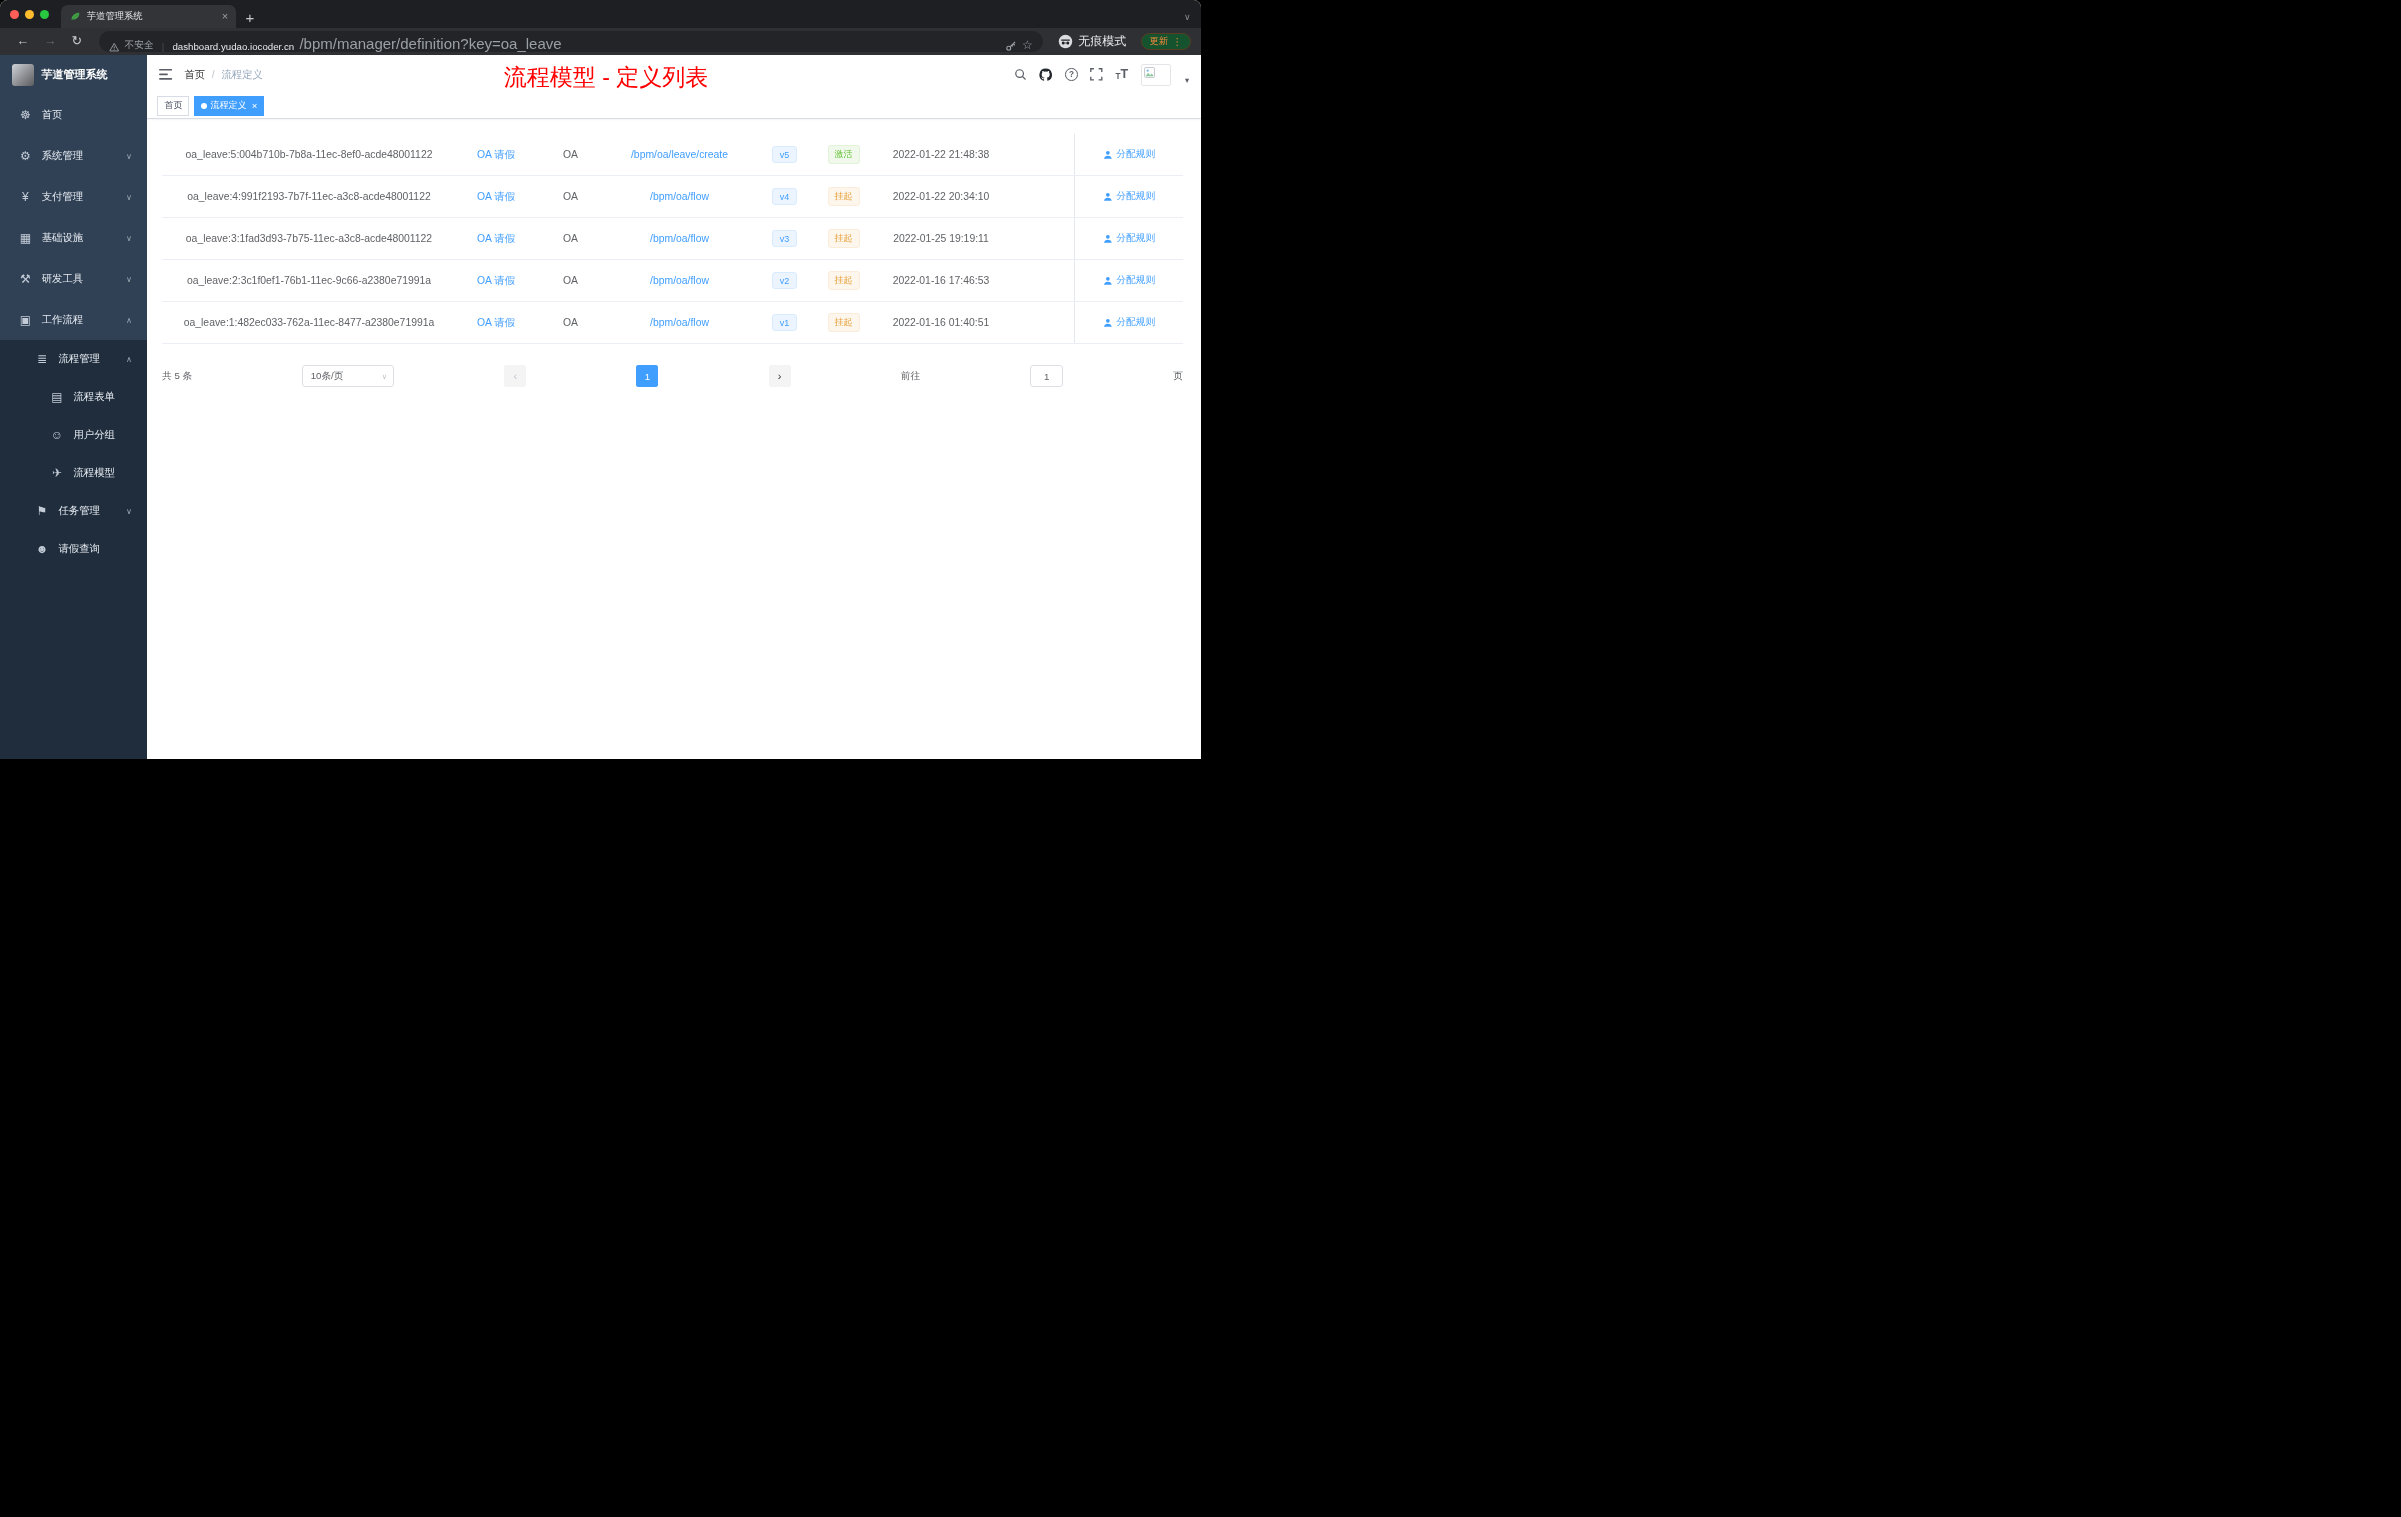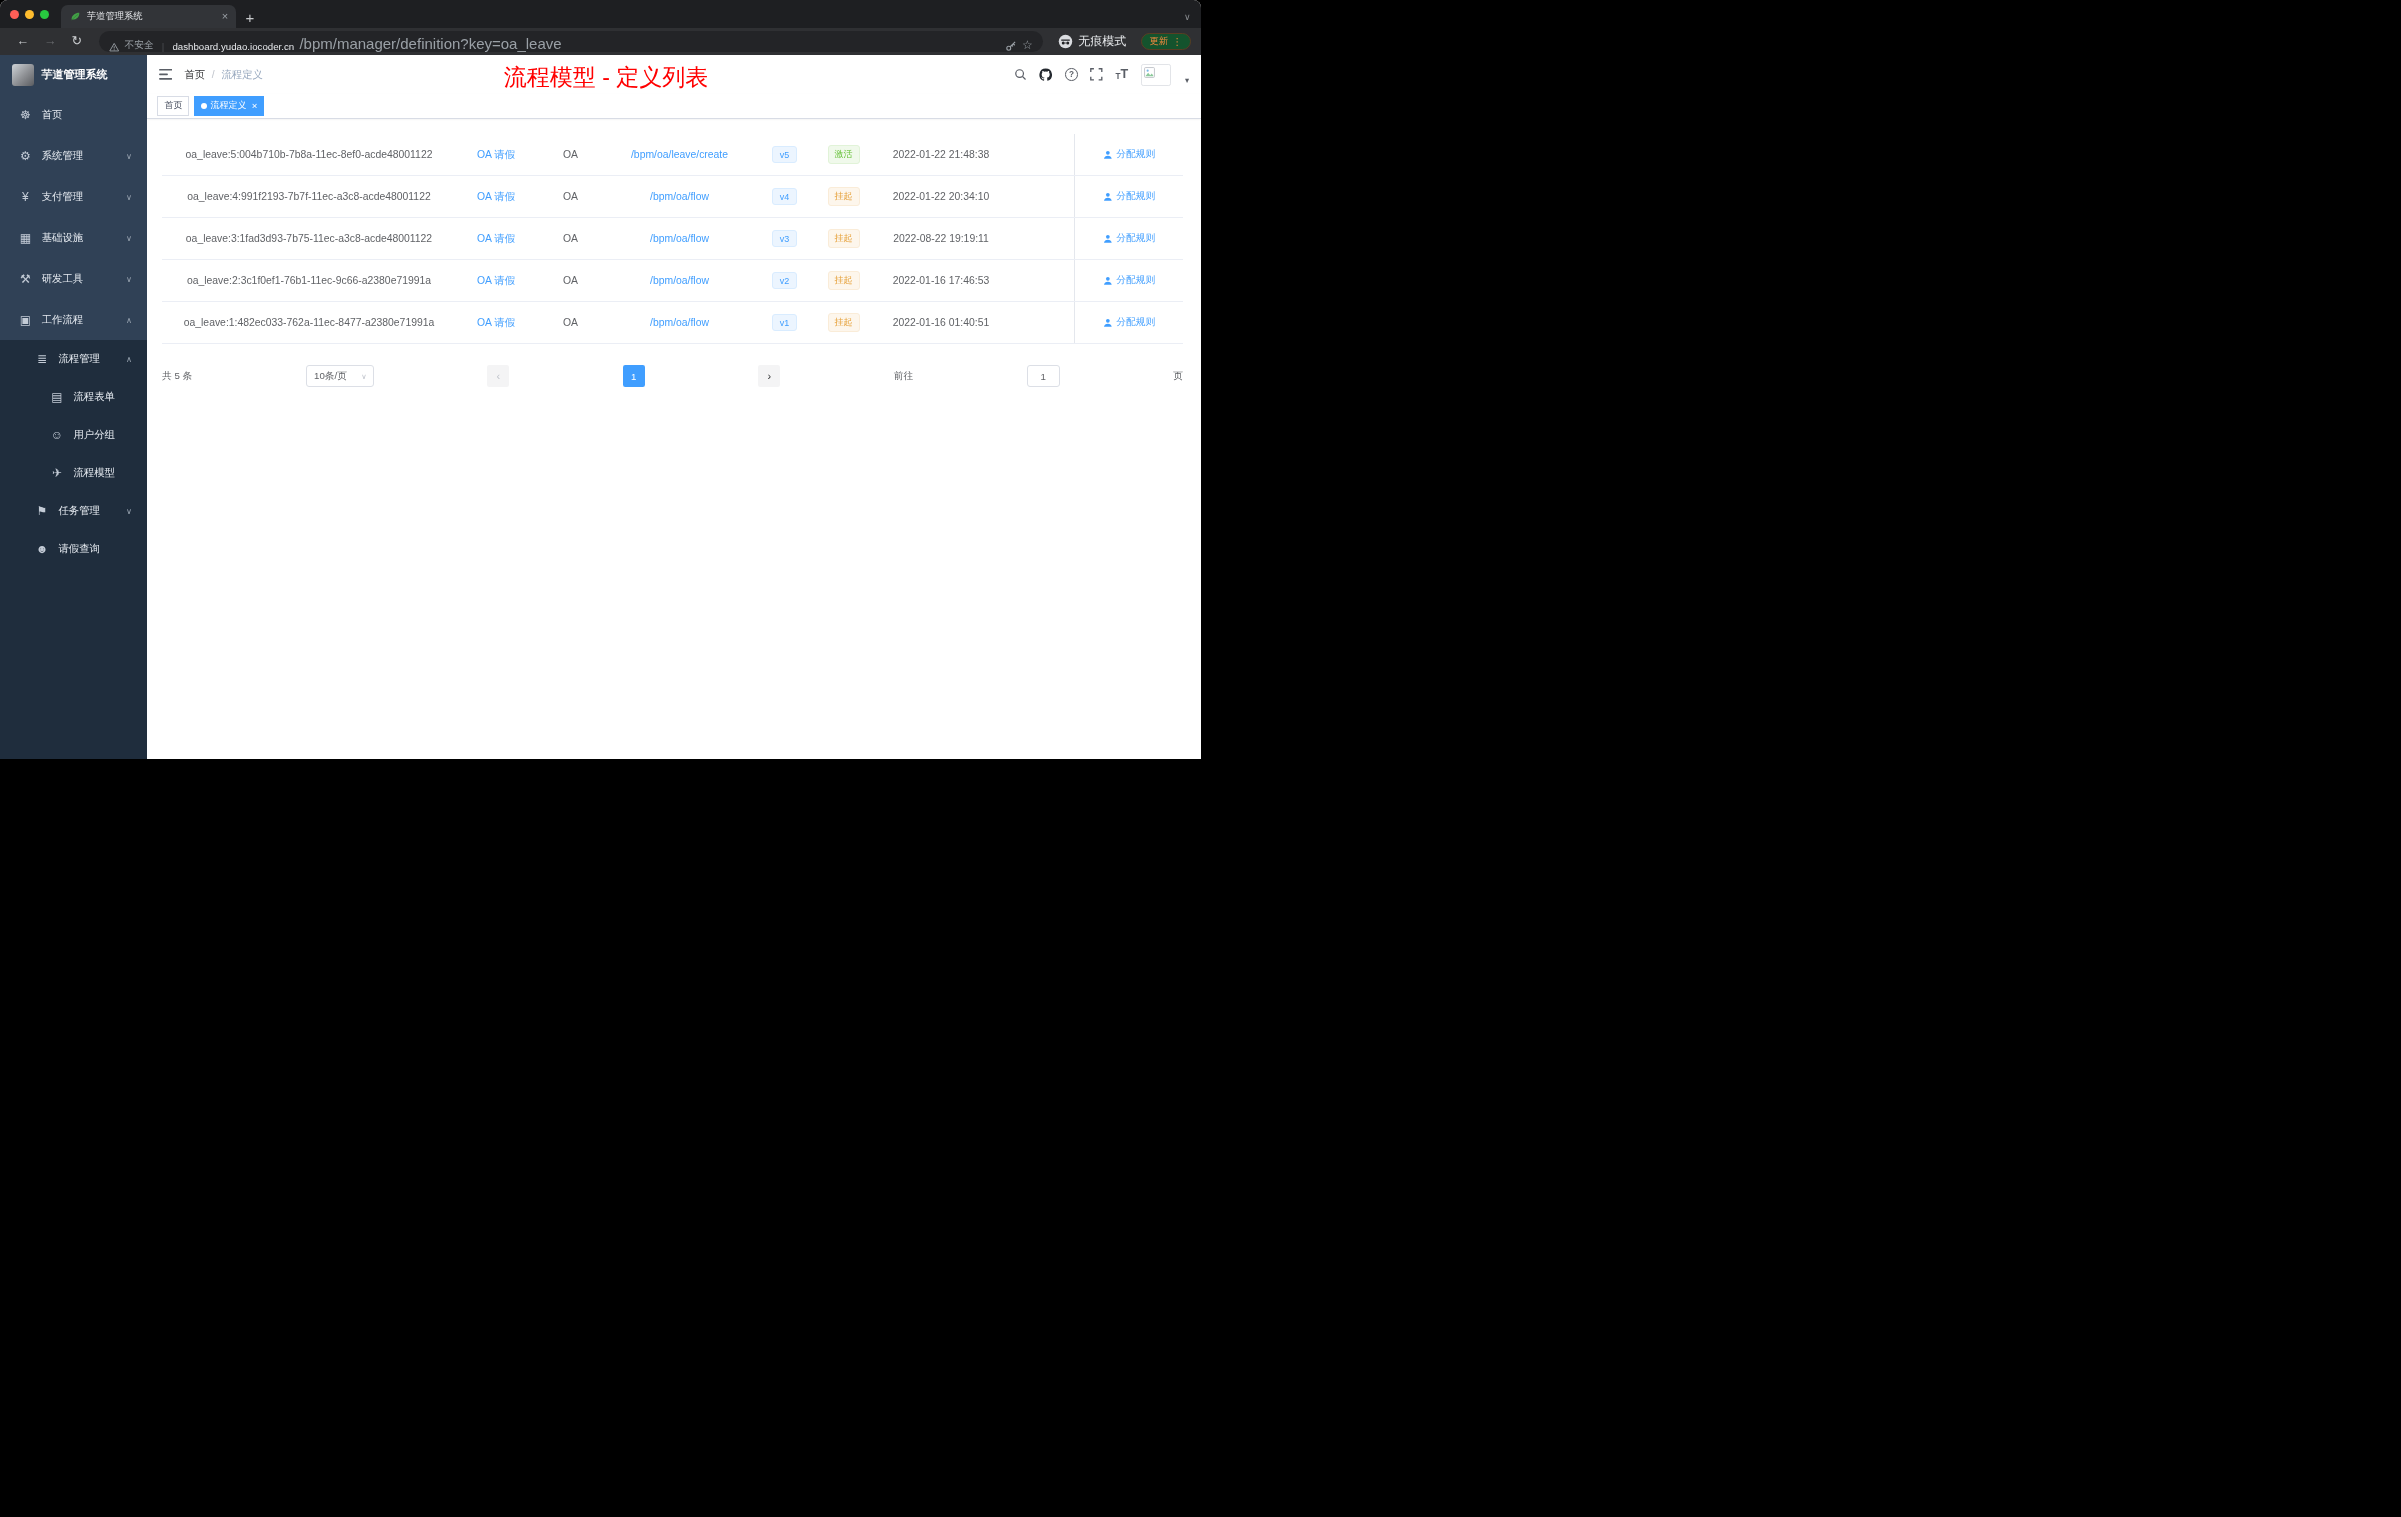--- a/index.html
+++ b/index.html
@@ -97,21 +97,21 @@
   a.blue { color:#409eff; text-decoration:none; }
   .badge-ver { background:#ecf5ff; border:0.7px solid #d9ecff; color:#409eff;
     font-size:9px; padding:2.2px 6.7px; border-radius:3px; }
   .badge-status { font-size:9px; padding:2.2px 6px; border-radius:3px; }
   .badge-status.active { background:#f0f9eb; border:0.7px solid #e1f3d8; color:#67c23a; }
   .badge-status.suspended { background:#fdf6ec; border:0.7px solid #faecd8; color:#e6a23c; }
   .op-link { display:flex; align-items:center; gap:3.7px; font-size:9.7px; }
 
   .pager { margin-top:21px; display:flex; align-items:center; justify-content:space-between;
     gap:9px; font-size:9.7px; color:#606266; }
-  .pg-select { width:68px; height:22px; border:0.7px solid #dcdfe6; border-radius:3px;
+  .pg-select { width:92px; height:22px; border:0.7px solid #dcdfe6; border-radius:3px;
     display:flex; align-items:center; justify-content:space-between; padding:0 6px 0 7.4px; color:#606266; }
   .pg-select .sel-caret { color:#c0c4cc; font-size:7.4px; }
   .pg-btn { width:22px; height:22px; border:none; border-radius:2.2px; background:#f4f4f5;
     display:flex; align-items:center; justify-content:center; font-size:11px; }
   .pg-btn.prev { color:#c0c4cc; }
   .pg-btn.next { color:#303133; }
   .pg-btn.page { background:#409eff; color:#fff; font-size:9.7px; }
   .goto-input { width:33px; height:22px; border:0.7px solid #dcdfe6; border-radius:3px;
     text-align:center; font-size:9.7px; color:#606266; outline:none; }
 </style>
@@ -368,21 +368,21 @@
     <div class="td c-cat">OA</div>
     <div class="td c-form">
                   <a class="blue" href="#">/bpm/oa/flow</a>
                 </div>
     <div class="td c-ver">
                   <span class="badge-ver">v3</span>
                 </div>
     <div class="td c-status">
                   <span class="badge-status suspended">挂起</span>
                 </div>
-    <div class="td c-time">2022-08-22 19:19:11</div>
+    <div class="td c-time">2022-01-25 19:19:11</div>
     <div class="td c-spacer"></div>
     <div class="td c-op">
       <a class="blue op-link" href="#">
         <svg width="9.7" height="9.7" viewBox="0 0 16 16" fill="#409eff">
                       <circle cx="8" cy="4.6" r="3.1"></circle>
                       <path d="M1.6 14.6c.5-3.2 3.1-5.2 6.4-5.2s5.9 2 6.4 5.2z"></path>
                     </svg>
         <span class="op-text">分配规则</span>
       </a>
     </div>

